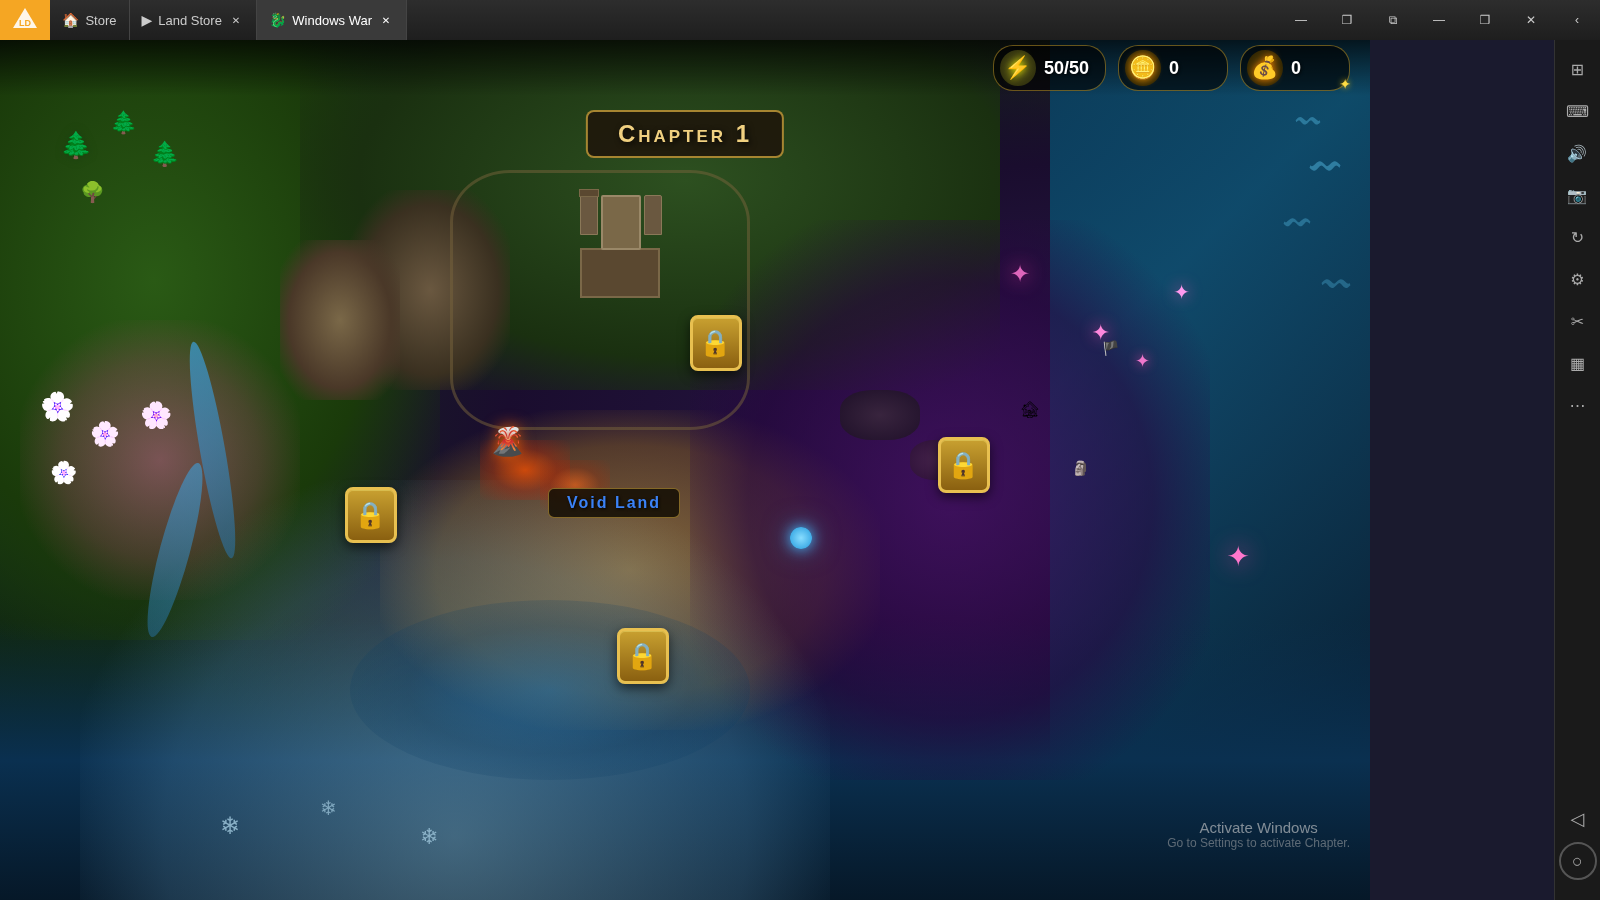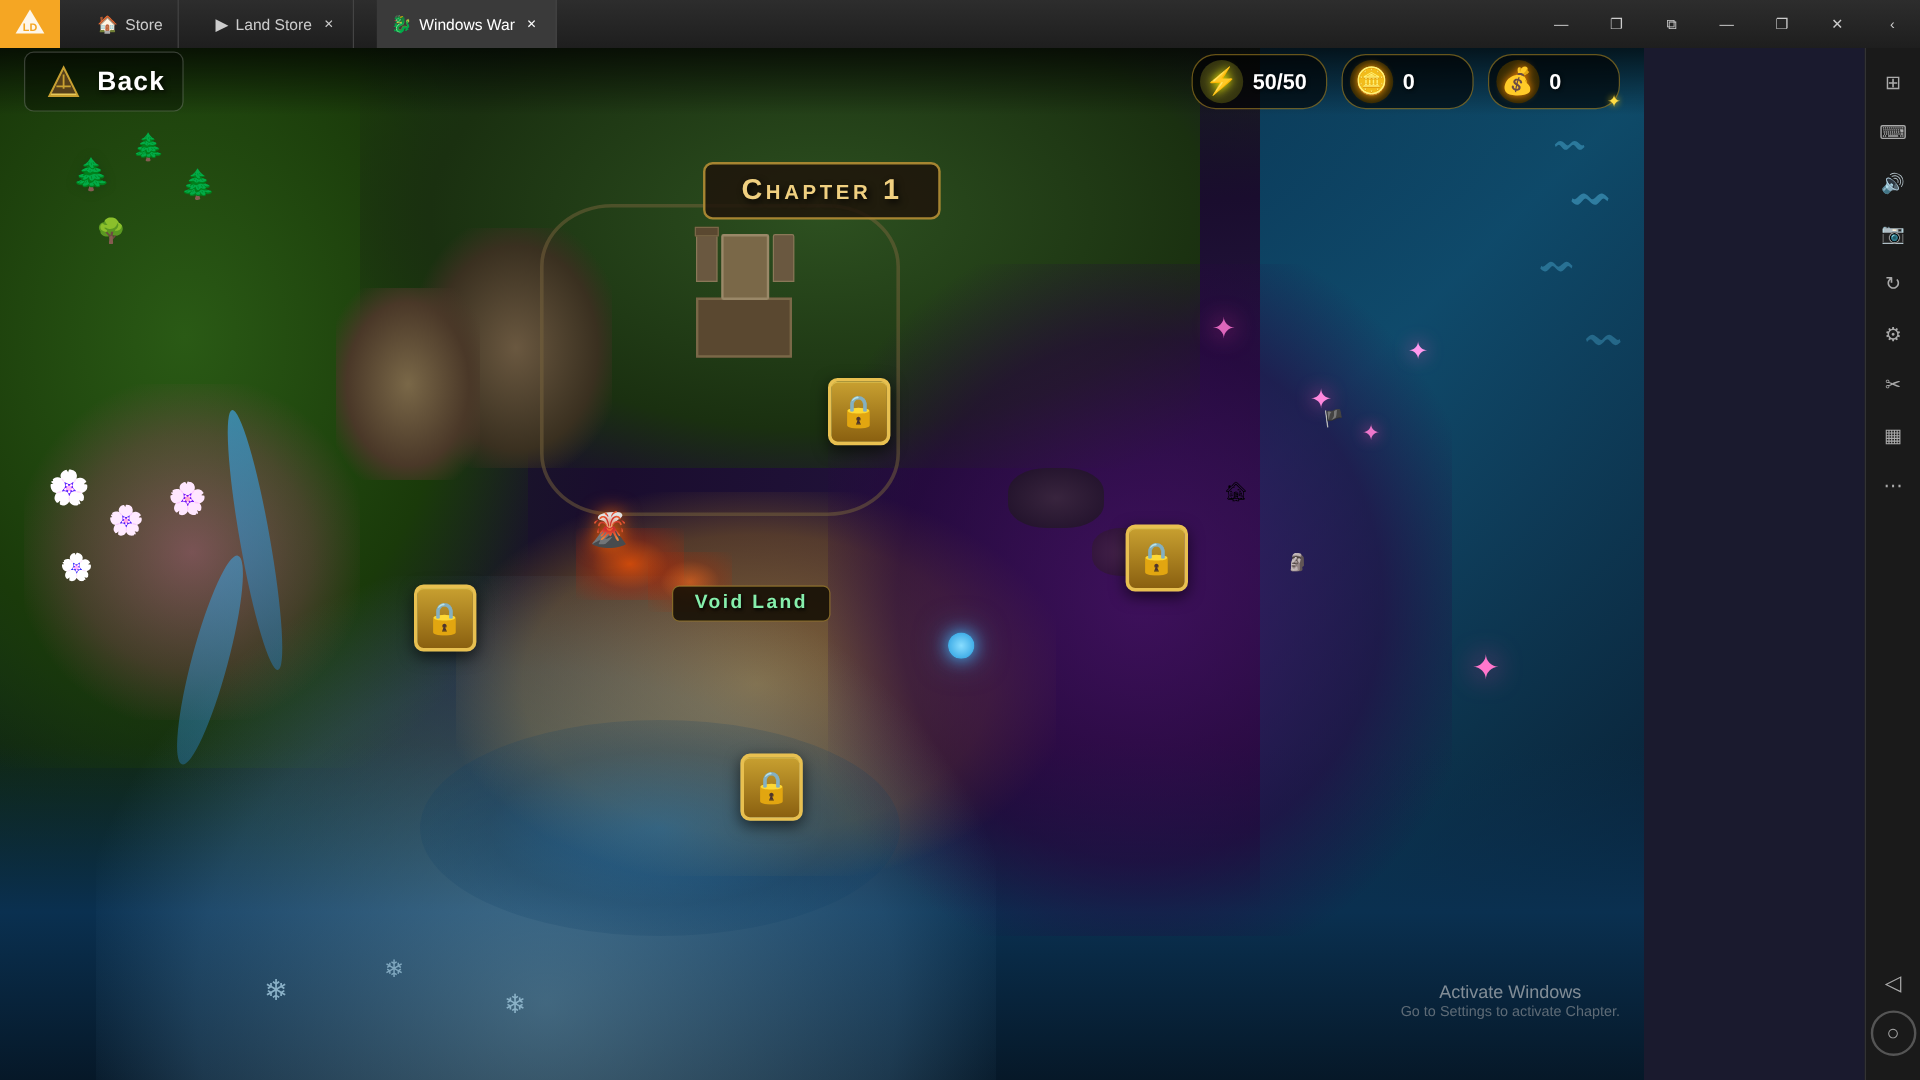--- a/index.html
+++ b/index.html
@@ -7,21 +7,20 @@
 
     
     #titlebar {
       width: 100%;
       height: 40px;
       background: linear-gradient(to bottom, #2d2d2d, #1e1e1e);
       display: flex;
       align-items: flex-start;
       position: relative;
       z-index: 100;
-      gap: 19px;
     }
     #ld-logo {
       width: 50px;
       height: 40px;
       display: flex;
       align-items: center;
       justify-content: center;
       background: #f5a623;
     }
     #ld-logo svg { width: 28px; height: 28px; }
@@ -199,21 +198,20 @@
       border: 2px solid rgba(200,160,60,0.8);
       border-radius: 8px;
       padding: 8px 30px;
       color: #f0d080;
       font-size: 24px;
       font-weight: bold;
       letter-spacing: 3px;
       text-shadow: 2px 2px 6px rgba(0,0,0,0.9);
       font-variant: small-caps;
       pointer-events: none;
-      margin-top: 25px;
     }
     
     .lock-marker {
       position: absolute;
       display: flex;
       flex-direction: column;
       align-items: center;
       cursor: pointer;
       pointer-events: all;
     }
@@ -222,26 +220,26 @@
       background: linear-gradient(to bottom, #c8a030, #8a6010);
       border: 3px solid #e8c050;
       border-radius: 8px;
       display: flex; align-items: center; justify-content: center;
       font-size: 26px;
       box-shadow: 0 4px 12px rgba(0,0,0,0.6), inset 0 1px 0 rgba(255,255,150,0.3);
     }
     
     #void-label {
       position: absolute;
-      top: 448px; left: 560px;
+      top: 448px; left: 548px;
       background: rgba(20,15,5,0.88);
       border: 1px solid rgba(200,160,60,0.6);
       border-radius: 6px;
       padding: 5px 18px;
-      color: #86efac;
+      color: #3b82f6;
       font-size: 16px;
       font-weight: bold;
       letter-spacing: 2px;
       text-shadow: 1px 1px 3px rgba(0,0,0,0.9);
       pointer-events: none;
     }
     
     #activate-windows {
       position: absolute;
       bottom: 60px; right: 20px;
@@ -385,32 +383,20 @@
     <div style="position:absolute; left:320px; bottom:80px; font-size:20px; color:rgba(180,220,240,0.6);">❄</div>
     <div style="position:absolute; left:420px; bottom:50px; font-size:22px; color:rgba(180,220,240,0.65);">❄</div>
 
     <div style="position:absolute; left:350px; bottom:120px; width:400px; height:180px; background: radial-gradient(ellipse, rgba(20,100,160,0.5), rgba(10,60,100,0.3), transparent); border-radius:50%;"></div>
 
   </div>
 
   <div id="game-ui">
 
     <div id="game-topbar">
-      <div id="back-btn">
-        <div id="back-icon">
-          <svg viewBox="0 0 32 32" xmlns="http://www.w3.org/2000/svg">
-
-            <polygon points="16,4 28,28 4,28" fill="rgba(255,220,100,0.9)" stroke="#c8a030" stroke-width="1.5"></polygon>
-            <polygon points="16,6 26,26 6,26" fill="rgba(50,30,10,0.8)" stroke="none"></polygon>
-            <line x1="16" y1="10" x2="16" y2="22" stroke="#c8a030" stroke-width="1.5"></line>
-            <line x1="10" y1="20" x2="22" y2="20" stroke="#c8a030" stroke-width="1.5"></line>
-          </svg>
-        </div>
-        <span style="color:#fff; font-size:22px; font-weight:bold; letter-spacing:1px;">Back</span>
-      </div>
 
       <div id="top-resources">
 
         <div class="resource-badge" style="position: relative;">
           <div class="resource-icon lightning">
             <span style="color:#ffee44; font-size:22px; text-shadow: 0 0 8px #ffff00;">⚡</span>
           </div>
           <span class="resource-value">50/50</span>
         </div>
 

